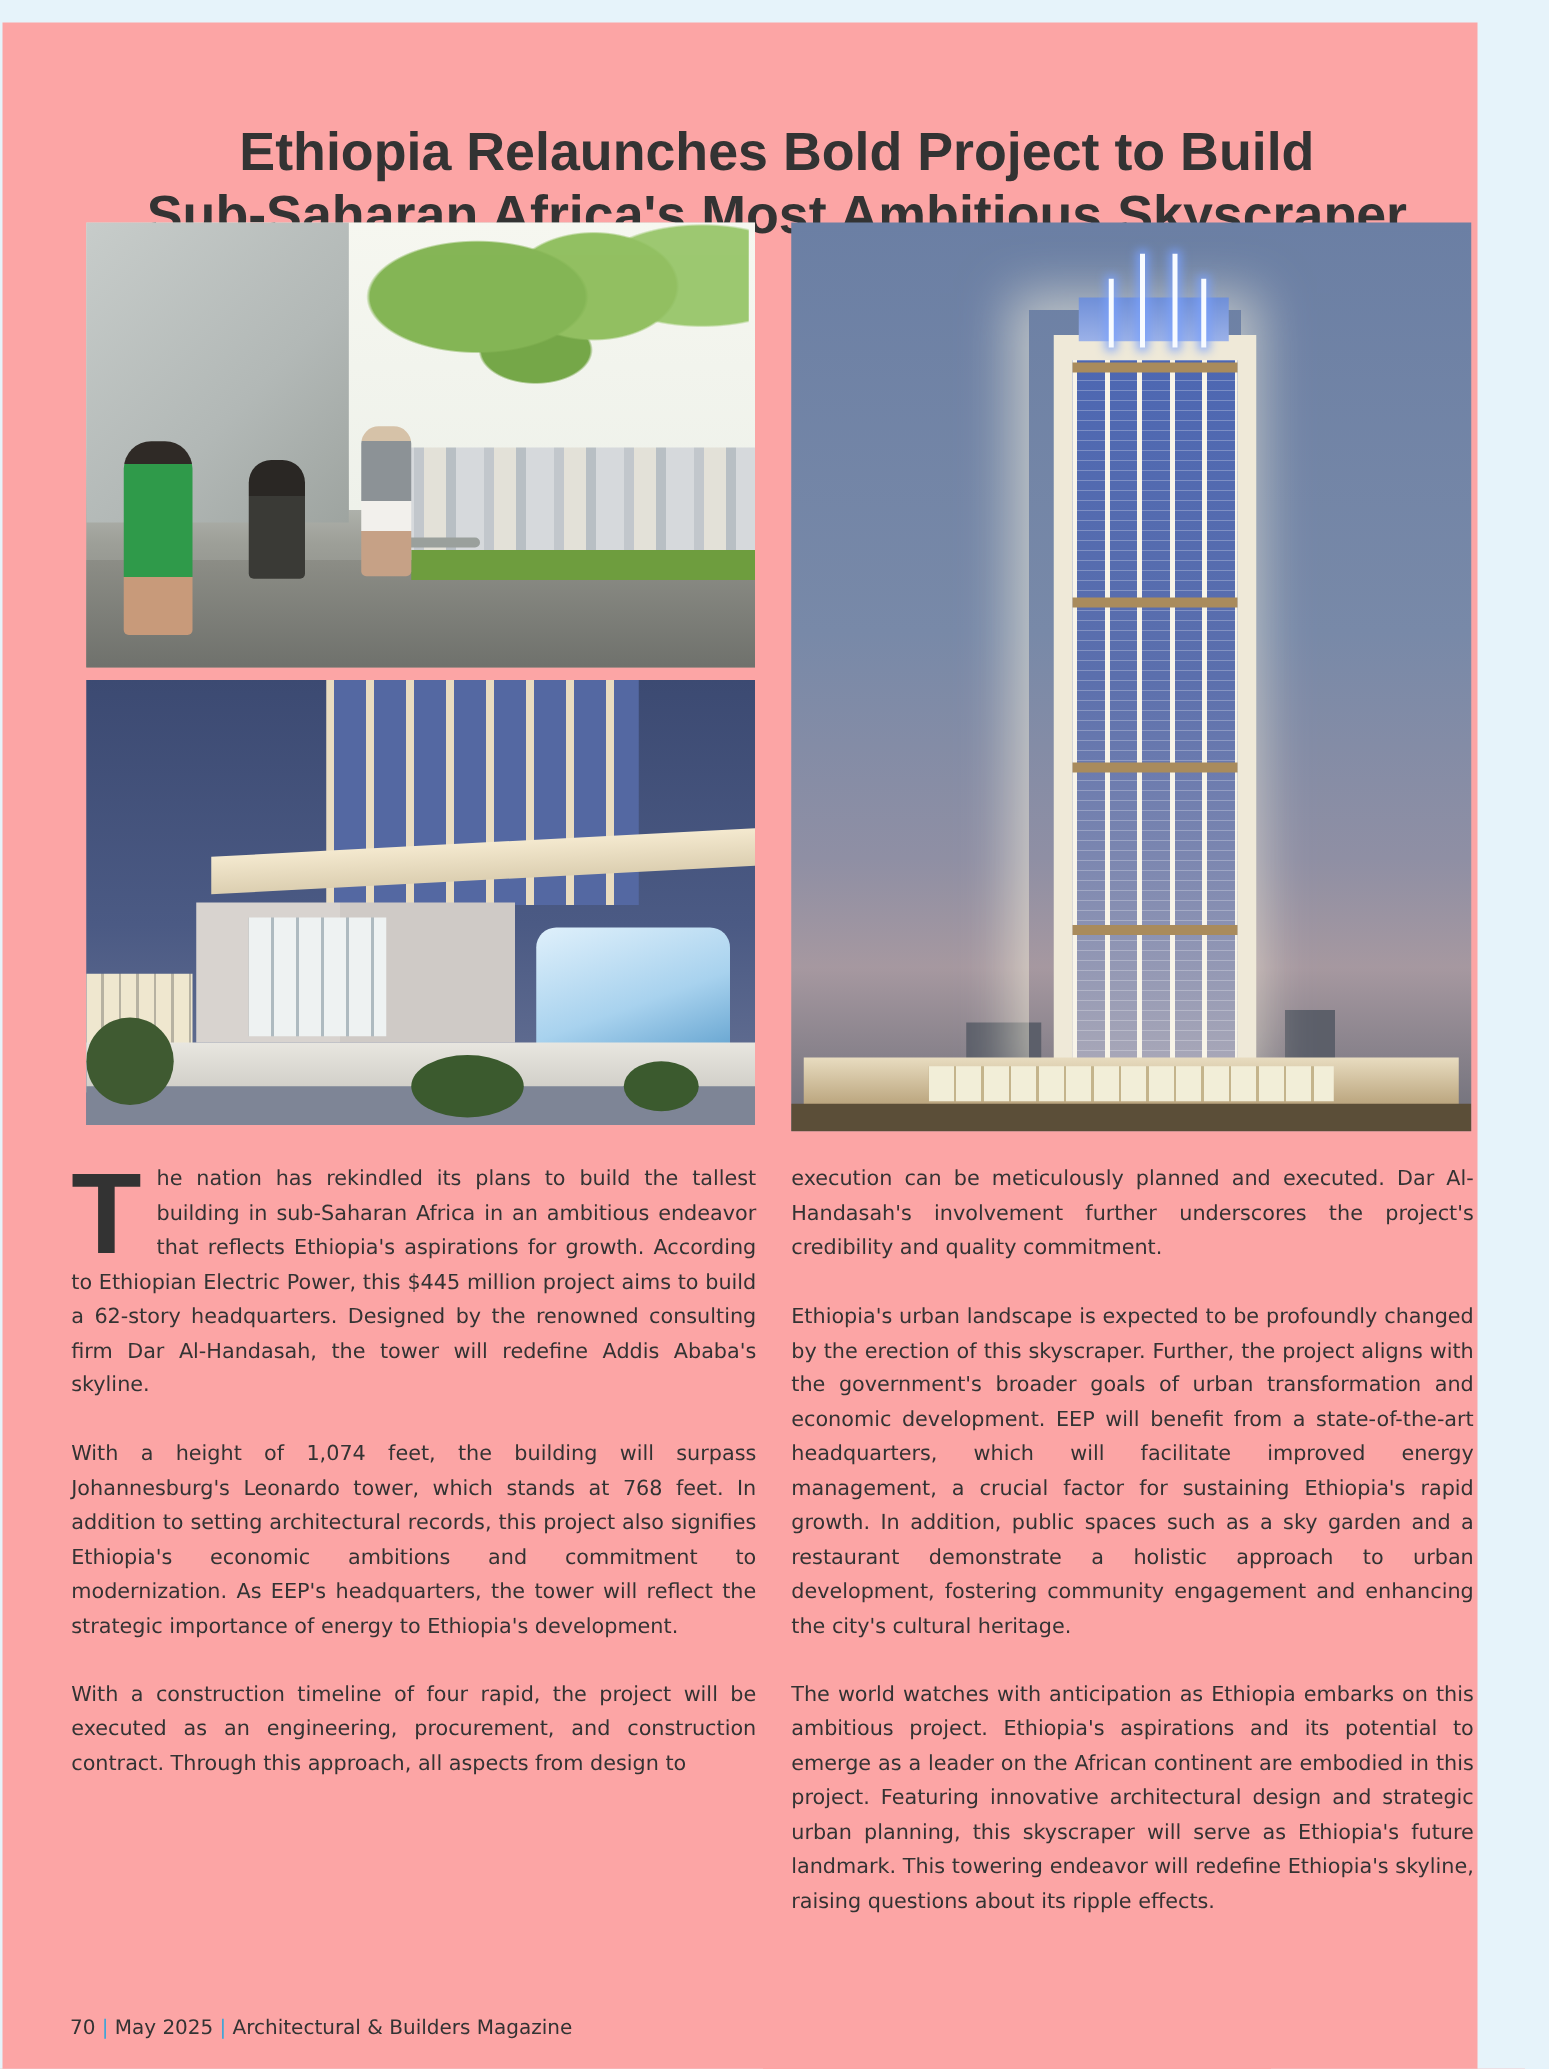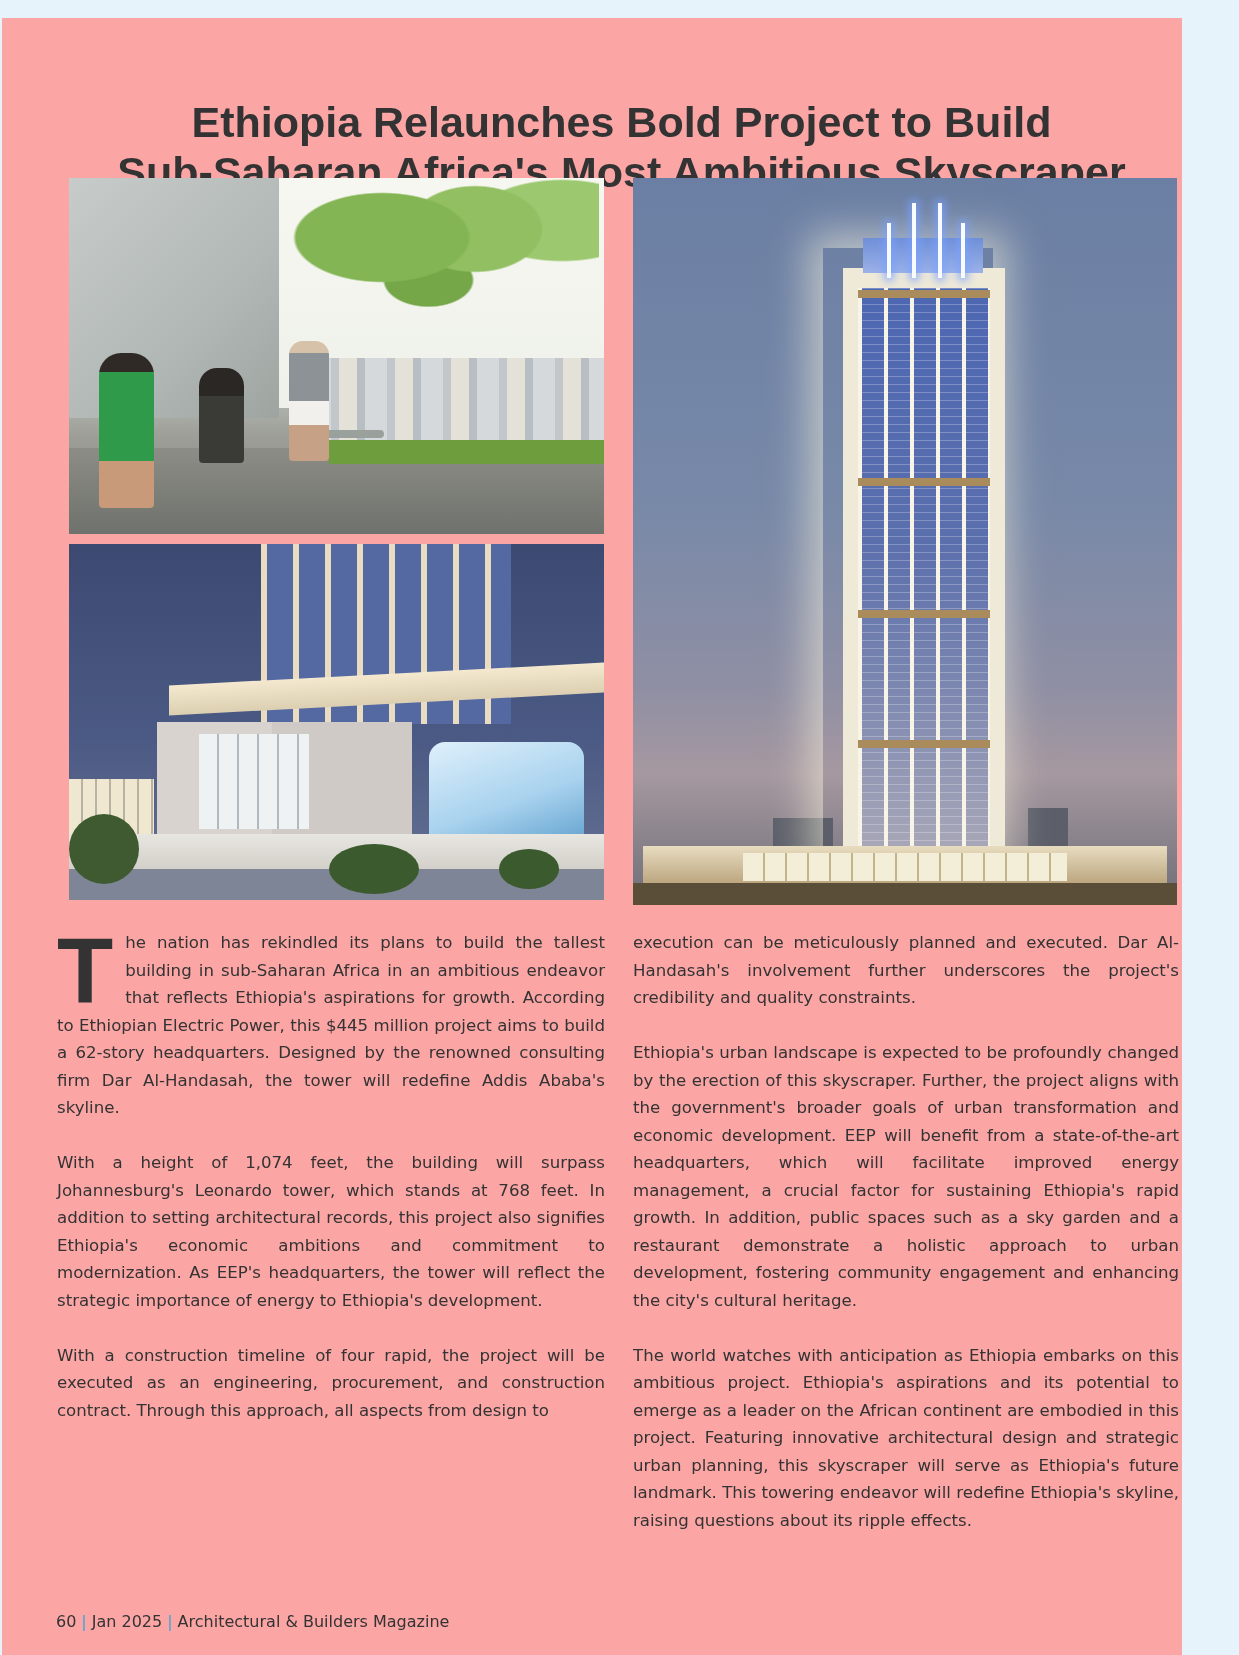--- a/index.html
+++ b/index.html
@@ -177,20 +177,20 @@
 
 <div class="col" id="col-left">
   <p>
     <span class="dropcap">T</span><span>he nation has rekindled its plans to build the tallest building in sub-Saharan Africa in an ambitious endeavor that reflects Ethiopia's aspirations for growth. According to Ethiopian Electric Power, this $445 million project aims to build a 62-story headquarters. Designed by the renowned consulting firm Dar Al-Handasah, the tower will redefine Addis Ababa's skyline.</span>
   </p>
   <p>With a height of 1,074 feet, the building will surpass Johannesburg's Leonardo tower, which stands at 768 feet. In addition to setting architectural records, this project also signifies Ethiopia's economic ambitions and commitment to modernization. As EEP's headquarters, the tower will reflect the strategic importance of energy to Ethiopia's development.</p>
   <p>With a construction timeline of four rapid, the project will be executed as an engineering, procurement, and construction contract. Through this approach, all aspects from design to</p>
 </div>
 
 <div class="col" id="col-right">
-  <p>execution can be meticulously planned and executed. Dar Al-Handasah's involvement further underscores the project's credibility and quality constraints.</p>
+  <p>execution can be meticulously planned and executed. Dar Al-Handasah's involvement further underscores the project's credibility and quality commitment.</p>
   <p>Ethiopia's urban landscape is expected to be profoundly changed by the erection of this skyscraper. Further, the project aligns with the government's broader goals of urban transformation and economic development. EEP will benefit from a state-of-the-art headquarters, which will facilitate improved energy management, a crucial factor for sustaining Ethiopia's rapid growth. In addition, public spaces such as a sky garden and a restaurant demonstrate a holistic approach to urban development, fostering community engagement and enhancing the city's cultural heritage.</p>
   <p>The world watches with anticipation as Ethiopia embarks on this ambitious project. Ethiopia's aspirations and its potential to emerge as a leader on the African continent are embodied in this project. Featuring innovative architectural design and strategic urban planning, this skyscraper will serve as Ethiopia's future landmark. This towering endeavor will redefine Ethiopia's skyline, raising questions about its ripple effects.</p>
 </div>
 
 <div class="footer">
-  <span>60</span><span class="sep">|</span><span>Jan 2025</span><span class="sep">|</span><span>Architectural &amp; Builders Magazine</span>
+  <span>70</span><span class="sep">|</span><span>May 2025</span><span class="sep">|</span><span>Architectural &amp; Builders Magazine</span>
 </div>
 
 </body></html>

